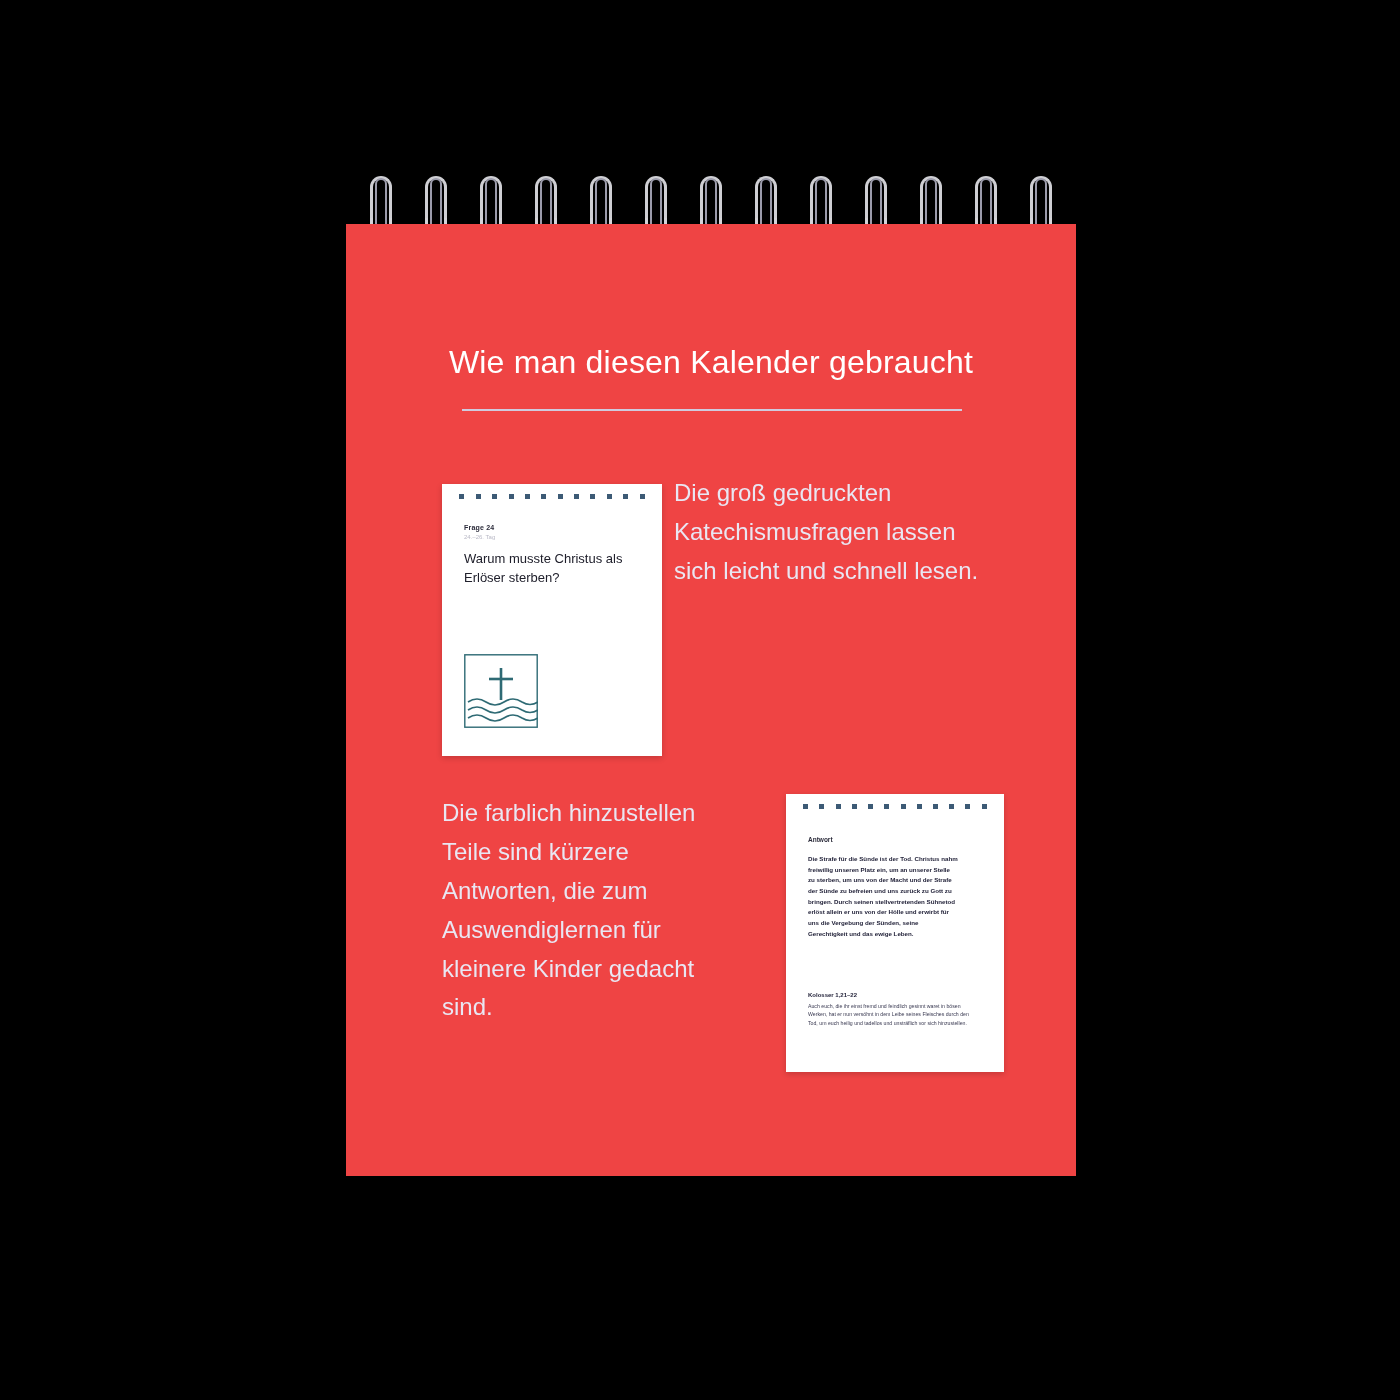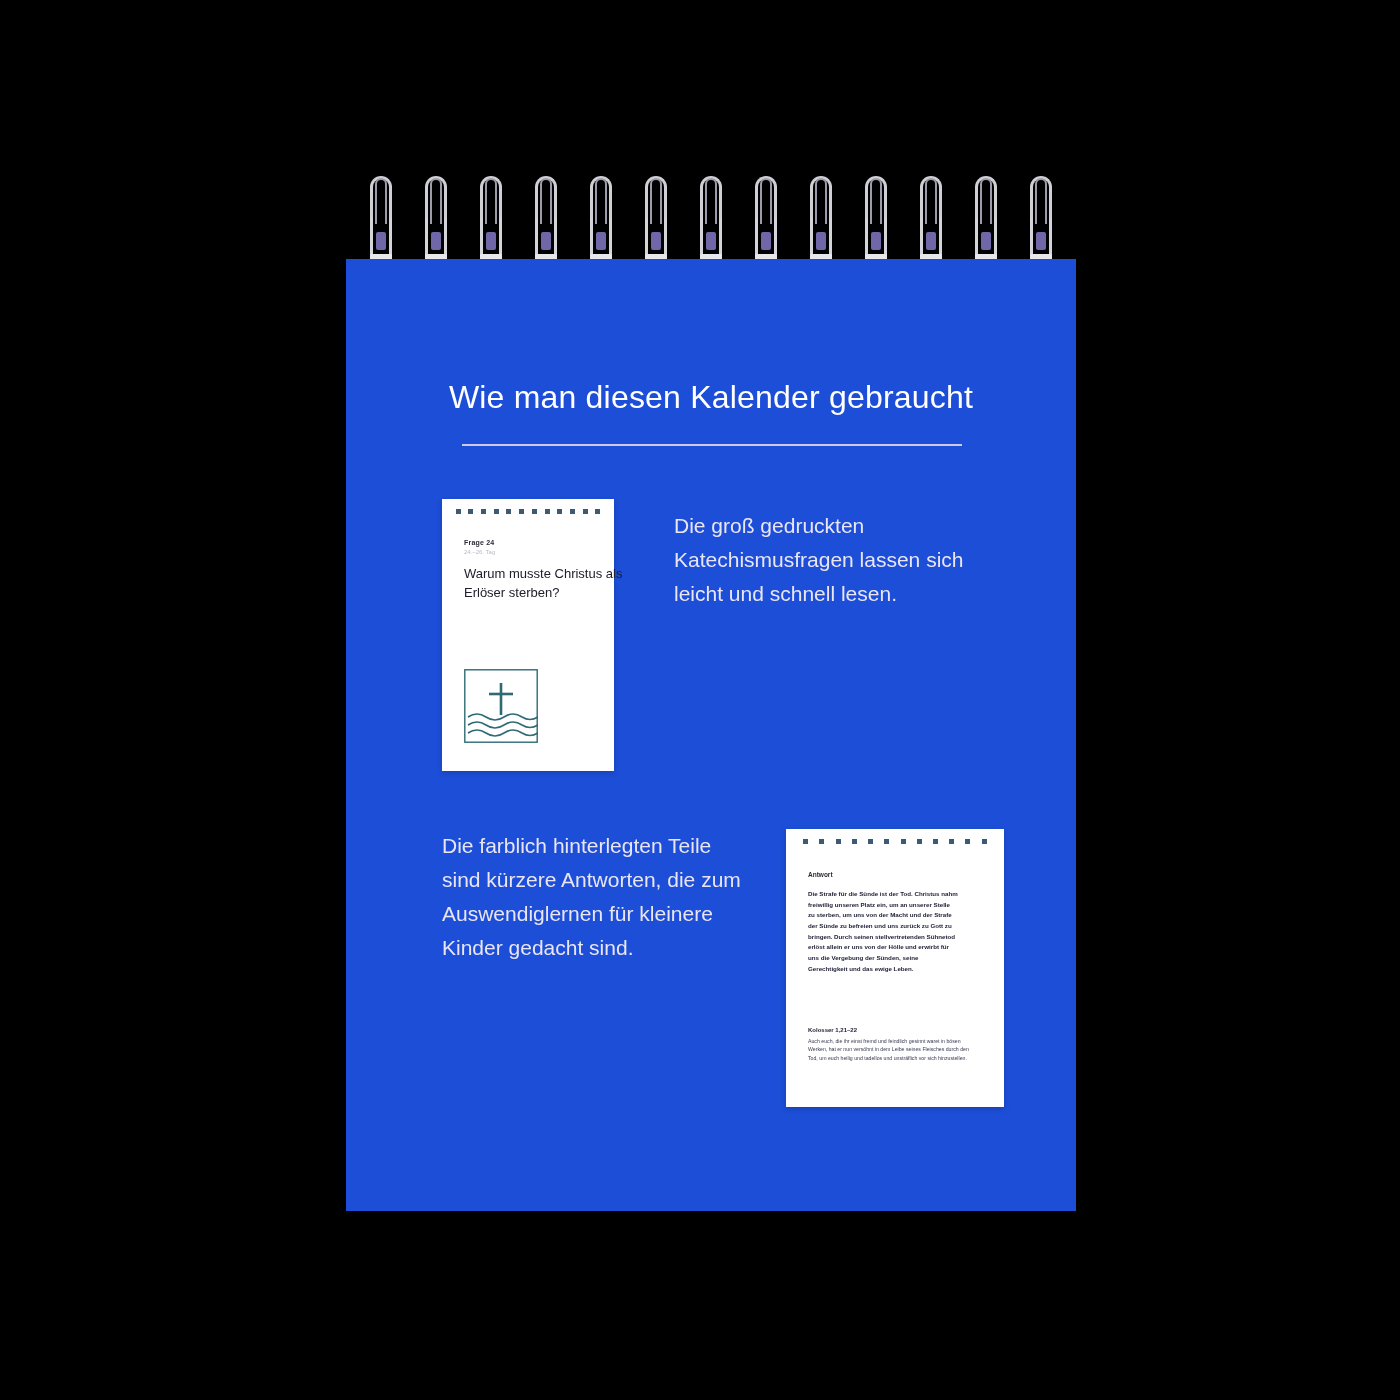--- a/index.html
+++ b/index.html
@@ -15,22 +15,21 @@
     position: relative;
   }
 
   
   #calendar-page {
     position: absolute;
     left: 346px;
     top: 224px;
     width: 730px;
     height: 952px;
-    background: #1d4ed8;
-    margin-top: 35px;
+    background: #ef4444;
   }
 
   
   #spiral-binding {
     position: absolute;
     left: 346px;
     top: 170px;
     width: 730px;
     height: 110px;
     display: flex;
@@ -117,22 +116,22 @@
   }
 
   
   .mini-card {
     position: absolute;
     background: #ffffff;
     box-shadow: 0 2px 6px rgba(0,0,0,0.18);
   }
   #question-card {
     left: 96px;
-    top: 240px;
-    width: 172px;
+    top: 260px;
+    width: 220px;
     height: 272px;
   }
   #answer-card {
     left: 440px;
     top: 570px;
     width: 218px;
     height: 278px;
   }
   .card-dots {
     position: absolute;
@@ -217,21 +216,21 @@
     width: 168px;
     font-size: 5.2px;
     line-height: 1.62;
     color: #3a3a52;
   }
 
   
   .copy {
     position: absolute;
     color: #e9e6f2;
-    font-size: 21px;
+    font-size: 24px;
     line-height: 1.62;
   }
   #copy-right-1 { left: 328px; top: 250px; width: 330px; }
   #copy-right-2 { left: 328px; top: 352px; width: 338px; }
   #copy-left-1  { left: 96px;  top: 570px; width: 300px; }
   #copy-left-2  { left: 96px;  top: 722px; width: 300px; }
 </style>
 </head>
 <body>
 
@@ -370,21 +369,21 @@
       <path d="M37 14 L37 46" stroke="#2e6a74" stroke-width="2.6" fill="none"></path>
       <path d="M25 25 L49 25" stroke="#2e6a74" stroke-width="2.6" fill="none"></path>
       <path d="M4 48 q9 -6 18 0 q9 6 18 0 q9 -6 18 0 q8 5 16 0" stroke="#2e6a74" stroke-width="1.6" fill="none"></path>
       <path d="M4 56 q9 -6 18 0 q9 6 18 0 q9 -6 18 0 q8 5 16 0" stroke="#2e6a74" stroke-width="1.6" fill="none"></path>
       <path d="M4 64 q9 -6 18 0 q9 6 18 0 q9 -6 18 0 q8 5 16 0" stroke="#2e6a74" stroke-width="1.6" fill="none"></path>
     </svg>
   </div>
 
   <div class="copy" id="copy-right-1">Die groß gedruckten Katechismusfragen lassen sich leicht und schnell lesen.</div>
 
-  <div class="copy" id="copy-left-1">Die farblich hinterlegten Teile sind kürzere Antworten, die zum Auswendiglernen für kleinere Kinder gedacht sind.</div>
+  <div class="copy" id="copy-left-1">Die farblich hinzustellen Teile sind kürzere Antworten, die zum Auswendiglernen für kleinere Kinder gedacht sind.</div>
 
   <div class="mini-card" id="answer-card">
     <div class="card-dots">
       <span></span>
         <span></span>
         <span></span>
         <span></span>
         <span></span>
         <span></span>
       <span></span>

